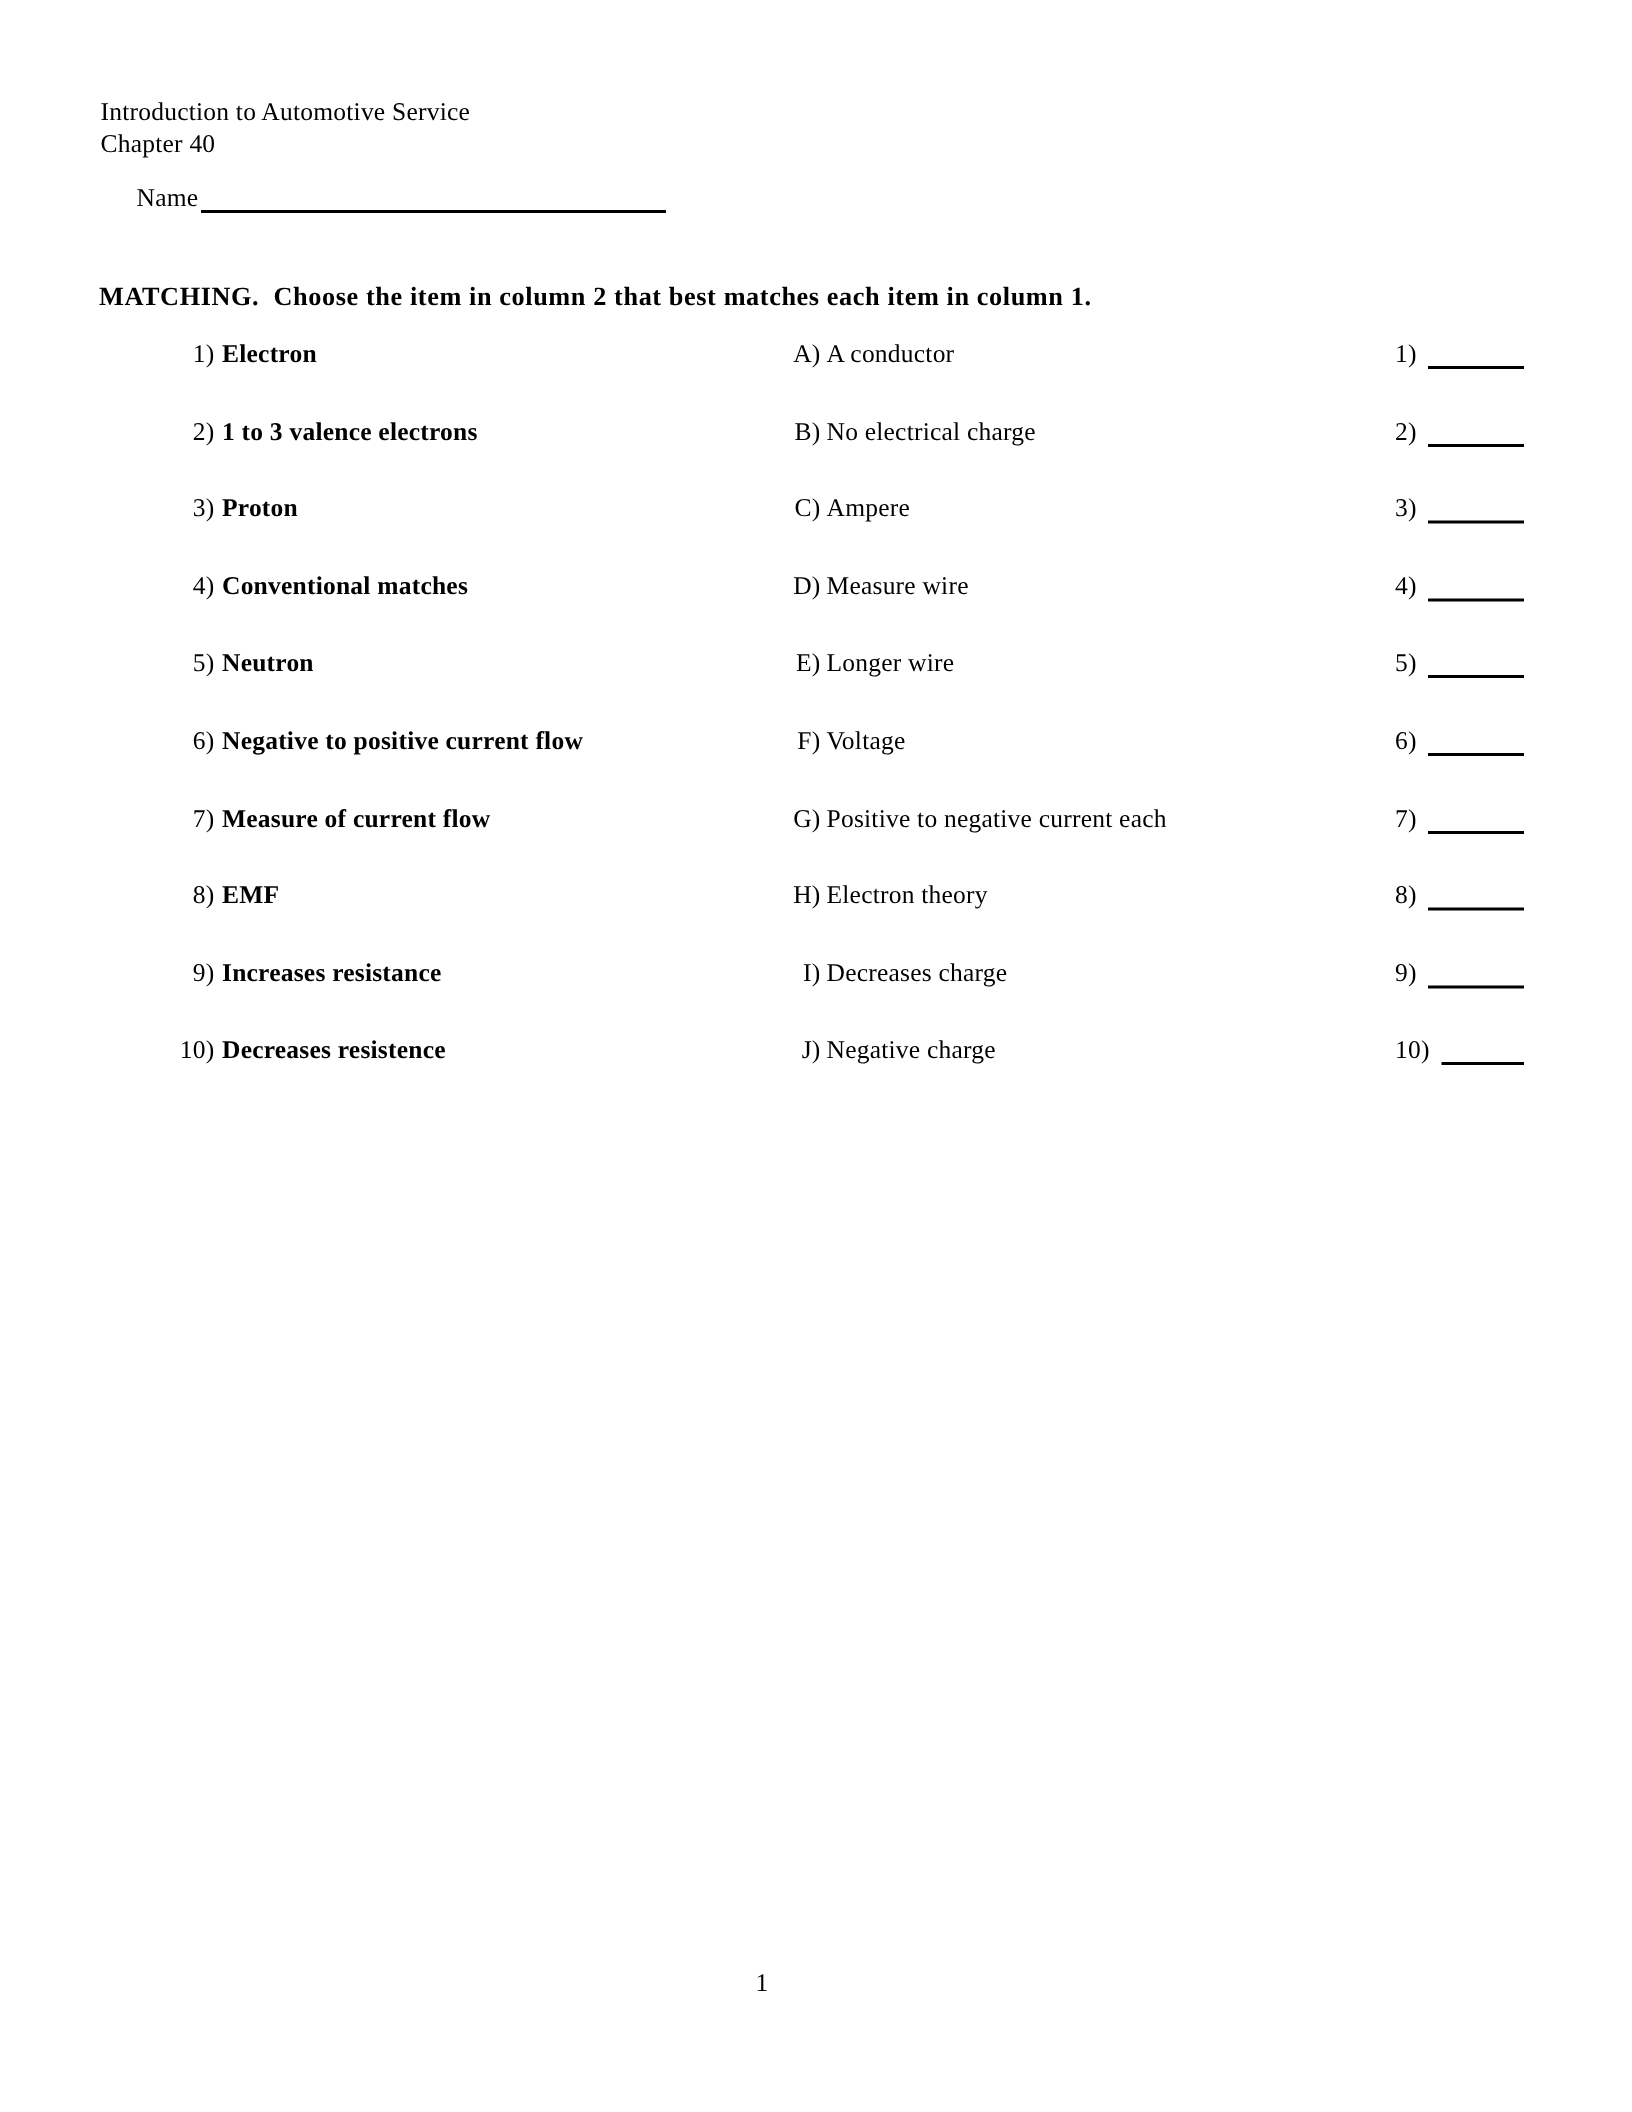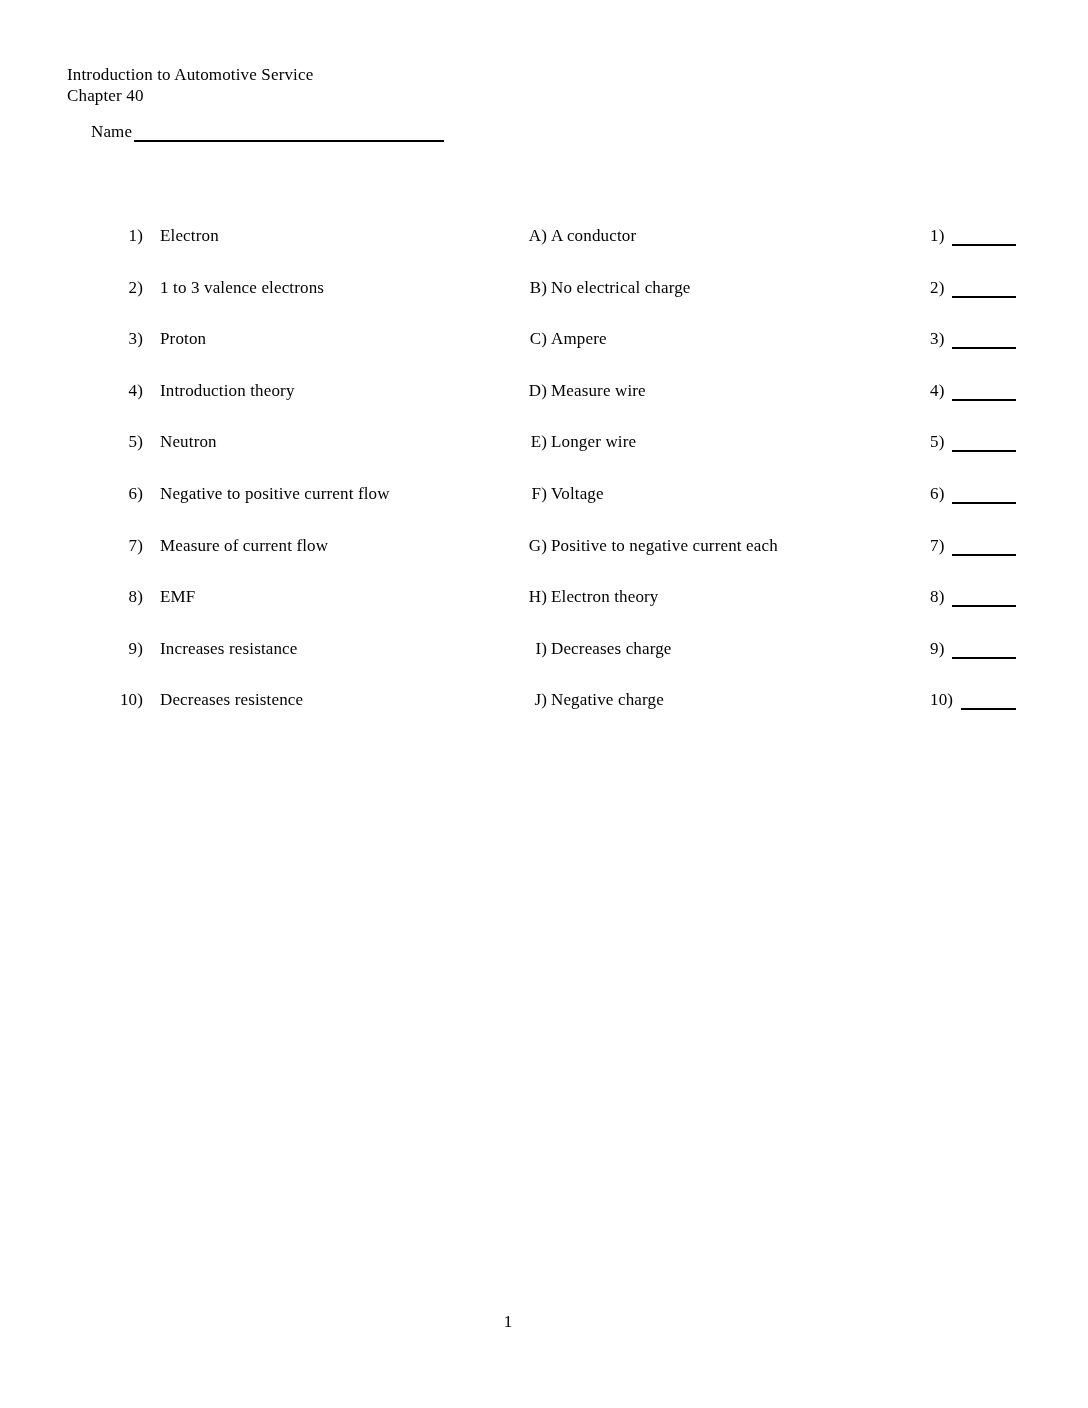--- a/index.html
+++ b/index.html
@@ -63,21 +63,22 @@
   .mrow span {
     position: absolute;
     top: 0;
   }
   .c1num {
     left: 0;
     width: 143px;
     text-align: right;
   }
   .c1text {
-    left: 160px;
+    left: 148px;
+    font-weight: bold;
   }
   .c2letter {
     left: 440px;
     width: 107px;
     text-align: right;
   }
   .c2text {
     left: 551px;
   }
   .c3 {
@@ -115,20 +116,21 @@
   <div class="title-block">
     <div>Introduction to Automotive Service</div>
     <div>Chapter 40</div>
   </div>
 
   <div class="name-row">
     <span>Name</span>
     <span class="name-line"></span>
   </div>
 
+  <div class="heading">MATCHING.  Choose the item in column 2 that best matches each item in column 1.</div>
 
   <div class="rows">
 
     <div class="mrow">
       <span class="c1num">1)</span>
       <span class="c1text">Electron</span>
       <span class="c2letter">A)</span>
       <span class="c2text">A conductor</span>
       <div class="c3">
         <span class="c3num">1)</span>
@@ -153,21 +155,21 @@
       <span class="c2letter">C)</span>
       <span class="c2text">Ampere</span>
       <div class="c3">
         <span class="c3num">3)</span>
         <span class="blank"></span>
       </div>
     </div>
 
     <div class="mrow">
       <span class="c1num">4)</span>
-      <span class="c1text">Introduction theory</span>
+      <span class="c1text">Conventional matches</span>
       <span class="c2letter">D)</span>
       <span class="c2text">Measure wire</span>
       <div class="c3">
         <span class="c3num">4)</span>
         <span class="blank"></span>
       </div>
     </div>
 
     <div class="mrow">
       <span class="c1num">5)</span>

